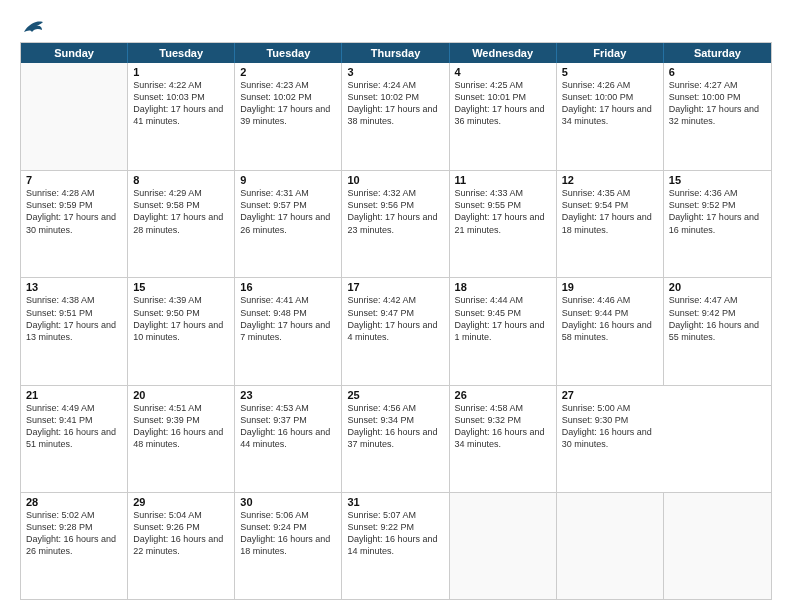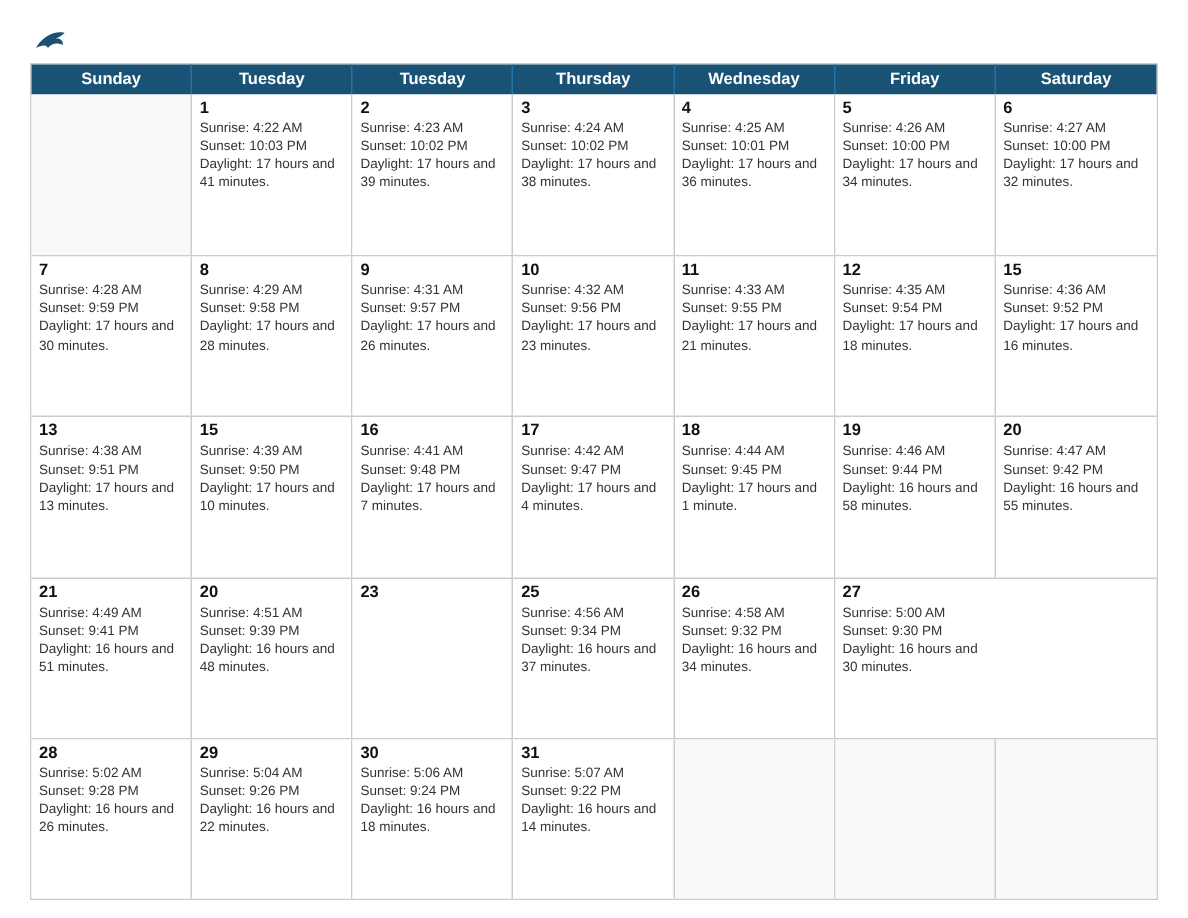--- a/index.html
+++ b/index.html
@@ -239,20 +239,21 @@
           <div class="cal-cell">
             <div class="day-num">21</div>
             <div class="day-info">Sunrise: 4:49 AM<br>Sunset: 9:41 PM<br>Daylight: 16 hours and 51 minutes.</div>
           </div>
           <div class="cal-cell">
             <div class="day-num">20</div>
             <div class="day-info">Sunrise: 4:51 AM<br>Sunset: 9:39 PM<br>Daylight: 16 hours and 48 minutes.</div>
           </div>
           <div class="cal-cell">
             <div class="day-num">23</div>
+            <div class="day-info">Sunrise: 4:53 AM<br>Sunset: 9:37 PM<br>Daylight: 16 hours and 44 minutes.</div>
           </div>
           <div class="cal-cell">
             <div class="day-num">25</div>
             <div class="day-info">Sunrise: 4:56 AM<br>Sunset: 9:34 PM<br>Daylight: 16 hours and 37 minutes.</div>
           </div>
           <div class="cal-cell">
             <div class="day-num">26</div>
             <div class="day-info">Sunrise: 4:58 AM<br>Sunset: 9:32 PM<br>Daylight: 16 hours and 34 minutes.</div>
           </div>
           <div class="cal-cell">

